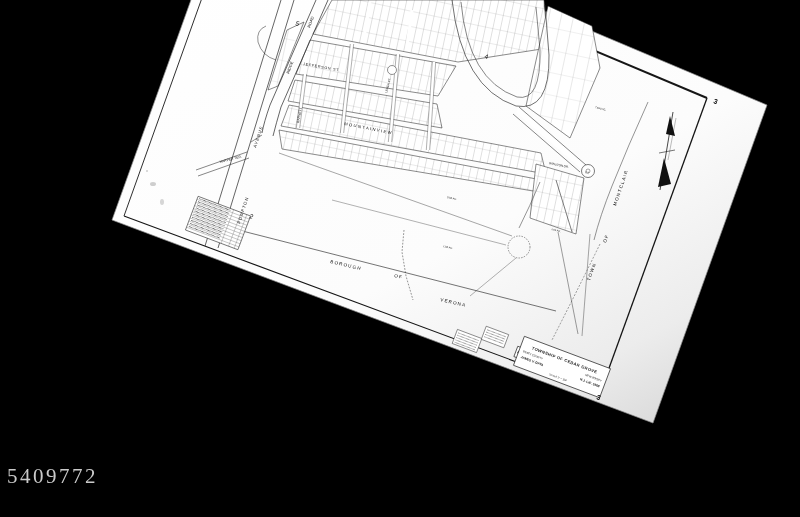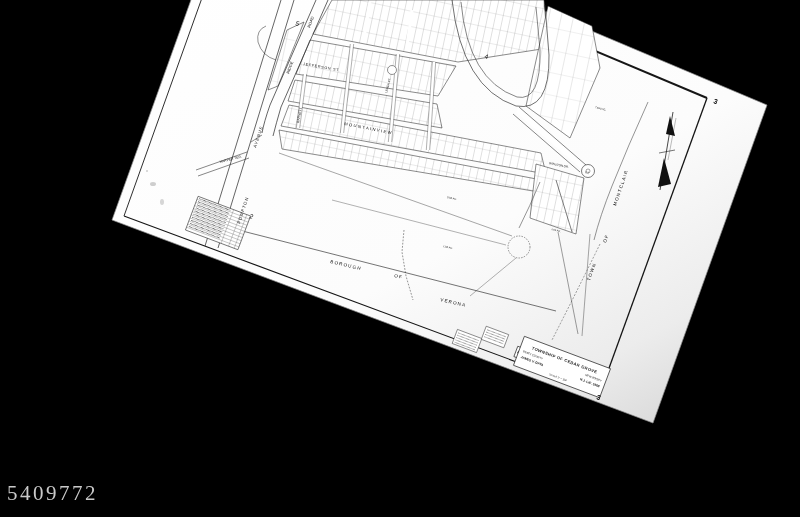--- a/index.html
+++ b/index.html
@@ -1,19 +1,19 @@
 <!DOCTYPE html>
 <html><head>
 <meta charset="utf-8">
 <style>
   html,body{margin:0;padding:0;background:#000;}
   .stage{position:relative;width:800px;height:517px;background:#000;overflow:hidden;
          font-family:"Liberation Sans",sans-serif;}
   .stage svg{position:absolute;left:0;top:0;}
-  .watermark{position:absolute;left:7px;top:481px;
+  .watermark{position:absolute;left:7px;top:464px;
              font-family:"Liberation Serif",serif;font-size:21px;
              letter-spacing:2.5px;color:#c9c9c9;}
   text{font-family:"Liberation Sans",sans-serif;fill:#151515;}
   .lbl{font-weight:bold;}
 </style>
 </head>
 <body>
 
 <div class="stage">
 <svg width="800" height="517" viewBox="0 0 800 517">

